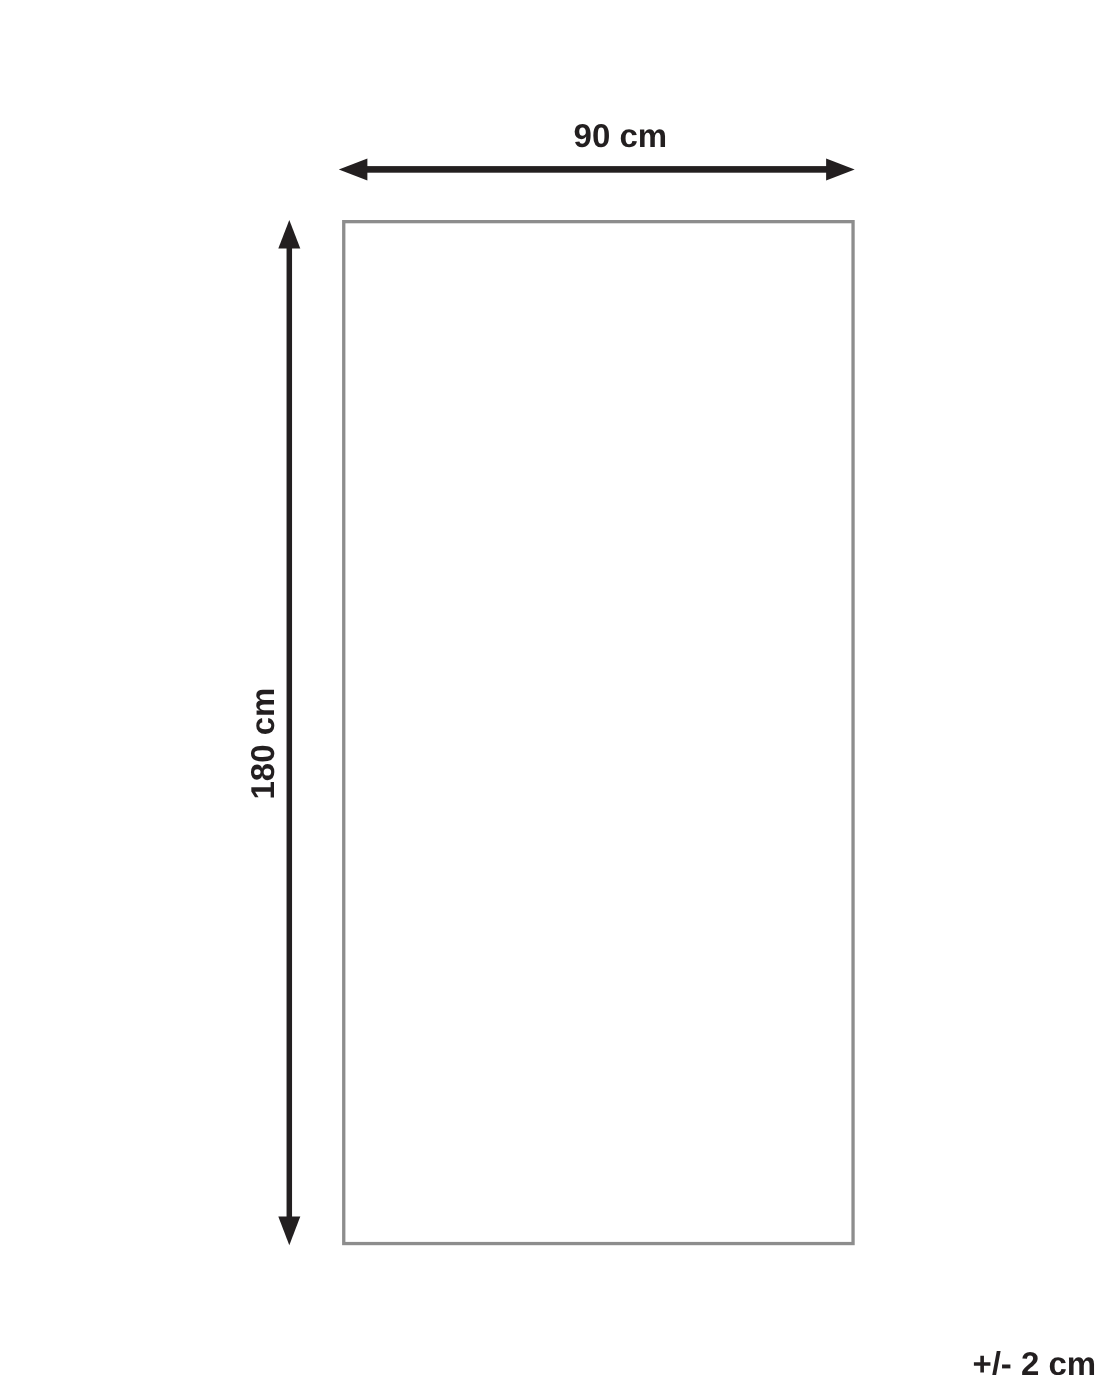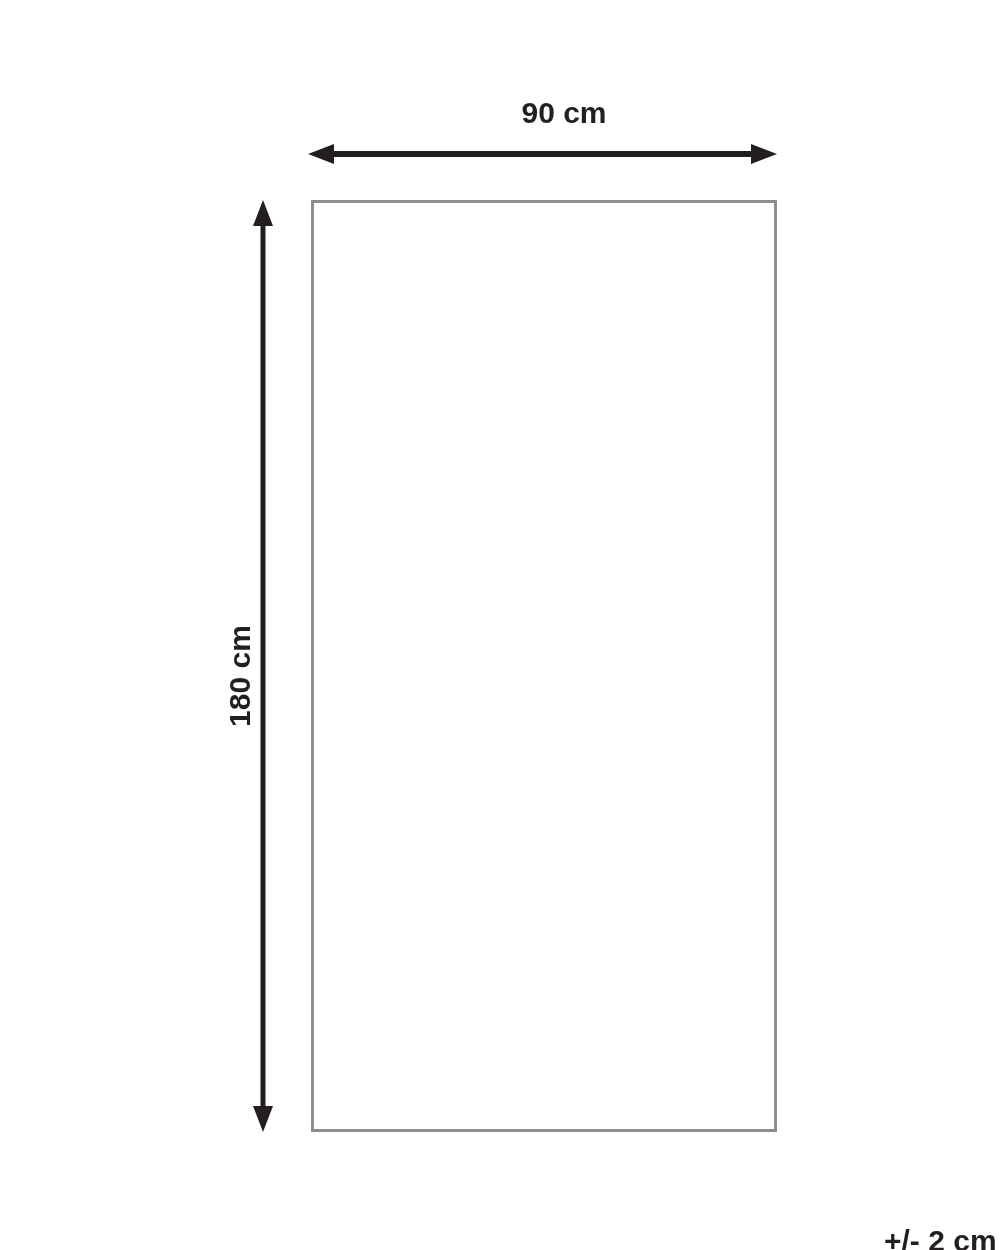--- a/index.html
+++ b/index.html
@@ -20,21 +20,21 @@
     position: absolute;
     font-size: 30px;
     font-weight: 700;
     line-height: 30px;
     color: var(--ink, #231f20);
     white-space: nowrap;
   }
 
   .width-label {
     left: 414px;
-    top: 98px;
+    top: 110px;
     width: 300px;
     text-align: center;
   }
 
   .height-label {
     left: 240px;
     top: 676px;
     transform: translate(-50%, -50%) rotate(-90deg);
   }
 

